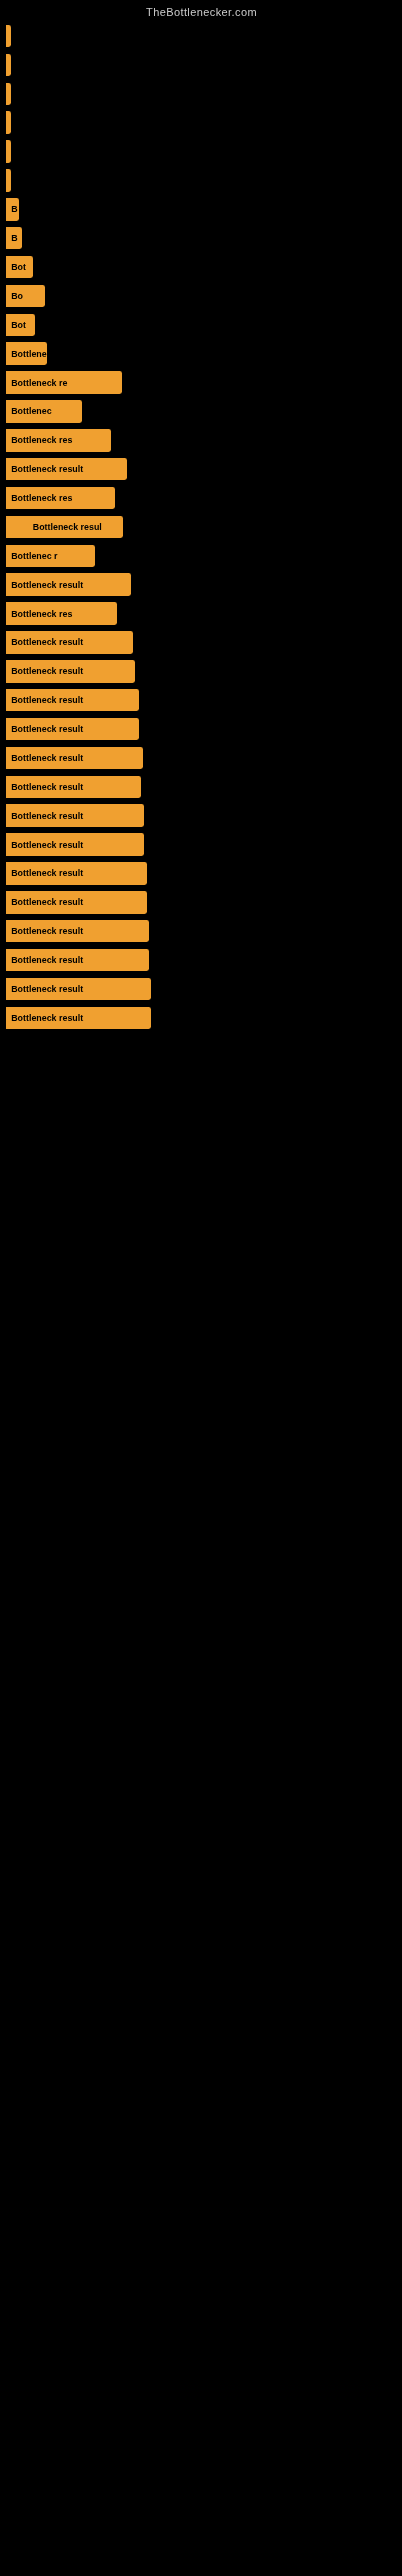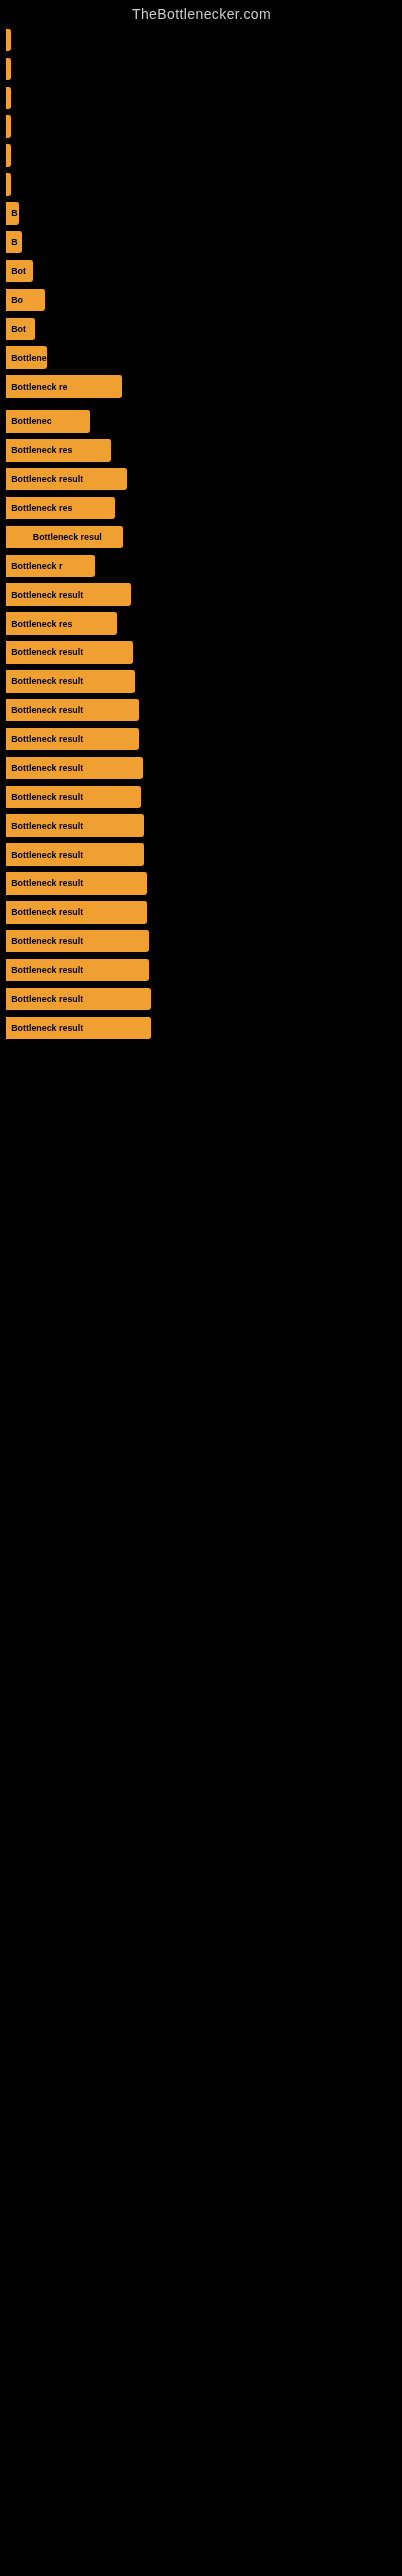--- a/index.html
+++ b/index.html
@@ -6,21 +6,21 @@
     body {
       background-color: #000;
       width: 403px;
       min-height: 2576px;
       font-family: Arial, sans-serif;
       position: relative;
       overflow-x: hidden;
     }
     .site-title {
       color: #ccc;
-      font-size: 14px;
+      font-size: 11px;
       text-align: center;
       padding: 6.4px 0 3.2px 0;
       letter-spacing: 0.4px;
     }
     .bar-container {
       display: flex;
       align-items: center;
       margin: 0 0 0 0;
       height: auto;
       padding: 3.2px 0 3.2px 6.4px;
@@ -106,21 +106,21 @@
       <div class="bar" style="width: 41px;">
         <span class="bar-label">Bottlene</span>
       </div>
     </div>
     <div class="bar-container">
       <div class="bar" style="width: 116px;">
         <span class="bar-label">Bottleneck re</span>
       </div>
     </div>
     <div class="bar-container">
-      <div class="bar" style="width: 84px; margin-top: 6px;">
+      <div class="bar" style="width: 76px;">
         <span class="bar-label">Bottlenec</span>
       </div>
     </div>
     <div class="bar-container">
       <div class="bar" style="width: 105px;">
         <span class="bar-label">Bottleneck res</span>
       </div>
     </div>
     <div class="bar-container">
       <div class="bar" style="width: 121px;">
@@ -132,21 +132,21 @@
         <span class="bar-label">Bottleneck res</span>
       </div>
     </div>
     <div class="bar-container">
       <div class="bar" style="width: 117px; justify-content: center;">
         <span class="bar-label">Bottleneck resul</span>
       </div>
     </div>
     <div class="bar-container">
       <div class="bar" style="width: 89px;">
-        <span class="bar-label">Bottleneck r</span>
+        <span class="bar-label">Bottlenec r</span>
       </div>
     </div>
     <div class="bar-container">
       <div class="bar" style="width: 125px;">
         <span class="bar-label">Bottleneck result</span>
       </div>
     </div>
     <div class="bar-container">
       <div class="bar" style="width: 111px;">
         <span class="bar-label">Bottleneck res</span>

